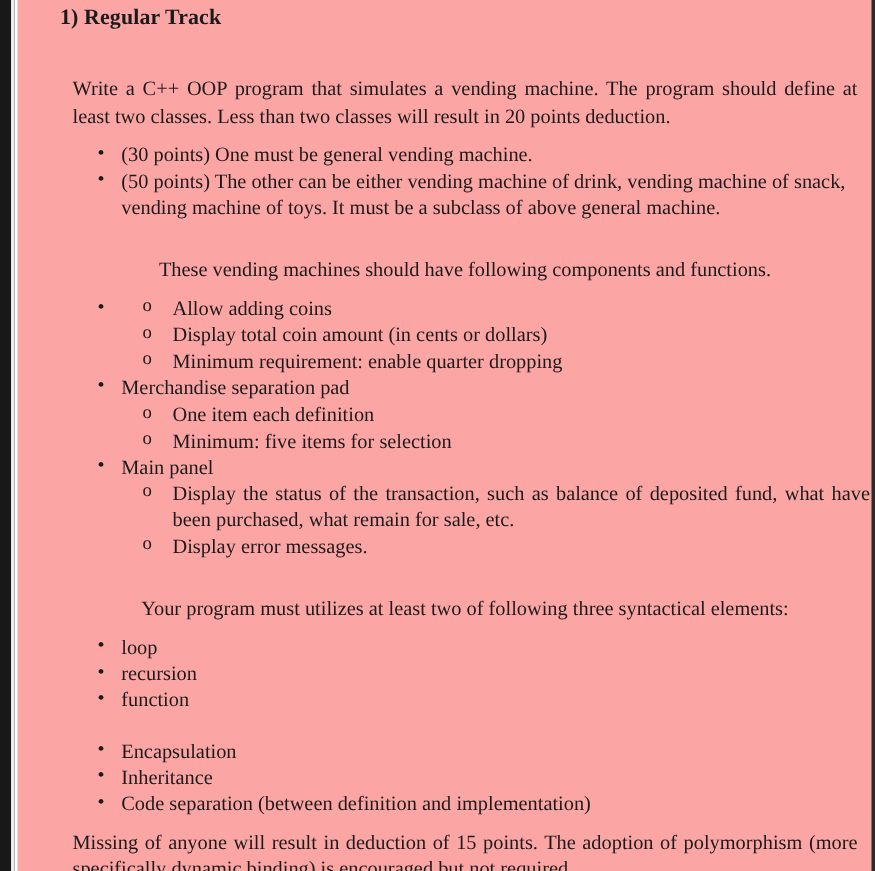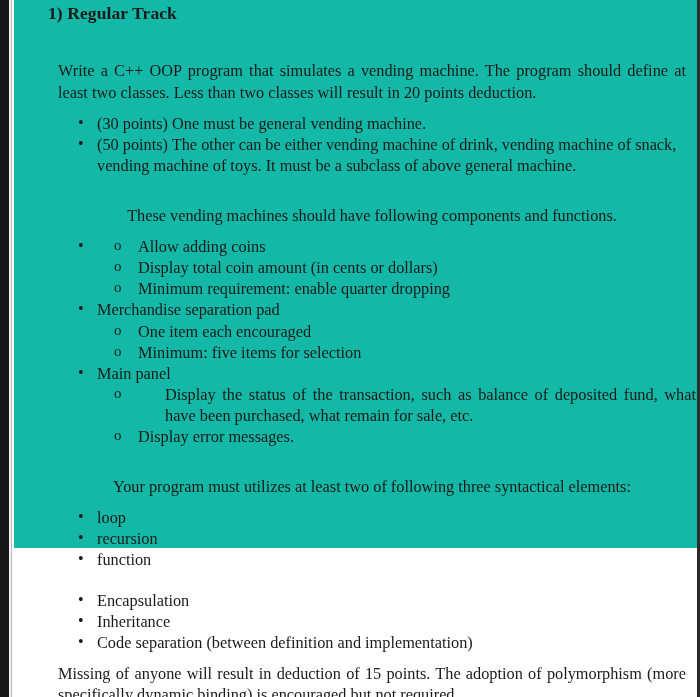--- a/index.html
+++ b/index.html
@@ -42,22 +42,22 @@
     width: 3px; height: 697px;
     background: #2b2b2b;
   }
 
   
   #page {
     position: absolute;
     left: 14px;
     top: 0;
     width: 683px;
-    height: 548px;
-    background: #14b8a6;
+    height: 697px;
+    background: #fca5a5;
   }
   #content {
     position: absolute;
     left: 34px;
     top: 3px;
     width: 648px;
   }
 
   .doc-title {
     font-size: 17.5px;
@@ -121,21 +121,20 @@
     position: absolute;
     left: 17px;
     top: 0;
     font-size: 15px;
     line-height: 1.33;
   }
   .li-text { display: block; }
   .li-text.justify {
     text-align: justify;
     text-justify: inter-word;
-    margin-left: 27px;
   }
 </style>
 </head>
 <body>
 
 <div id="scan-left-band"></div>
 <div id="scan-left-gutter"></div>
 <div id="scan-left-rule"></div>
 <div id="scan-right-rule"></div>
 
@@ -181,21 +180,21 @@
           </li>
         </ul>
       </li>
 
       <li>
         <span class="bullet-dot">•</span>
         <span class="li-text">Merchandise separation pad</span>
         <ul class="lvl2">
           <li>
             <span class="bullet-circle">o</span>
-            <span class="li-text">One item each encouraged</span>
+            <span class="li-text">One item each definition</span>
           </li>
           <li>
             <span class="bullet-circle">o</span>
             <span class="li-text">Minimum: five items for selection</span>
           </li>
         </ul>
       </li>
 
       <li>
         <span class="bullet-dot">•</span>

